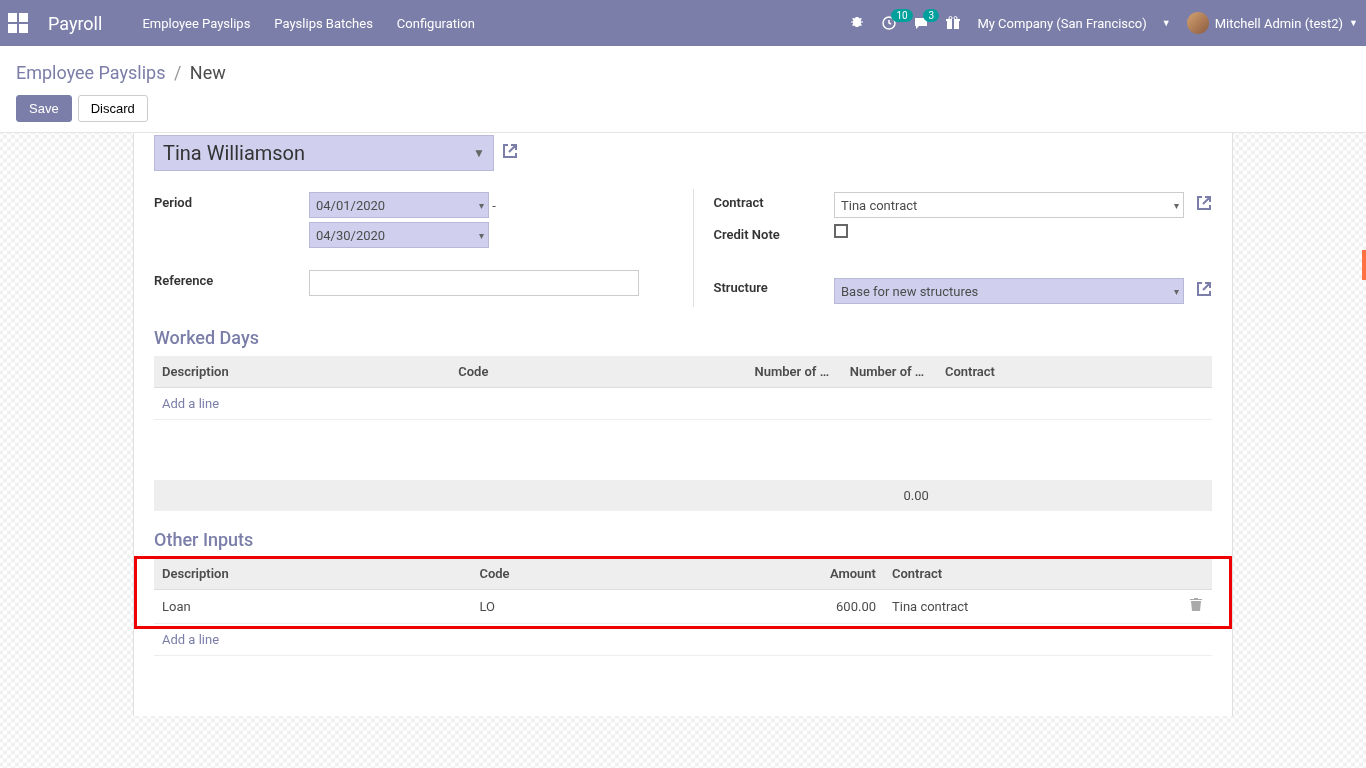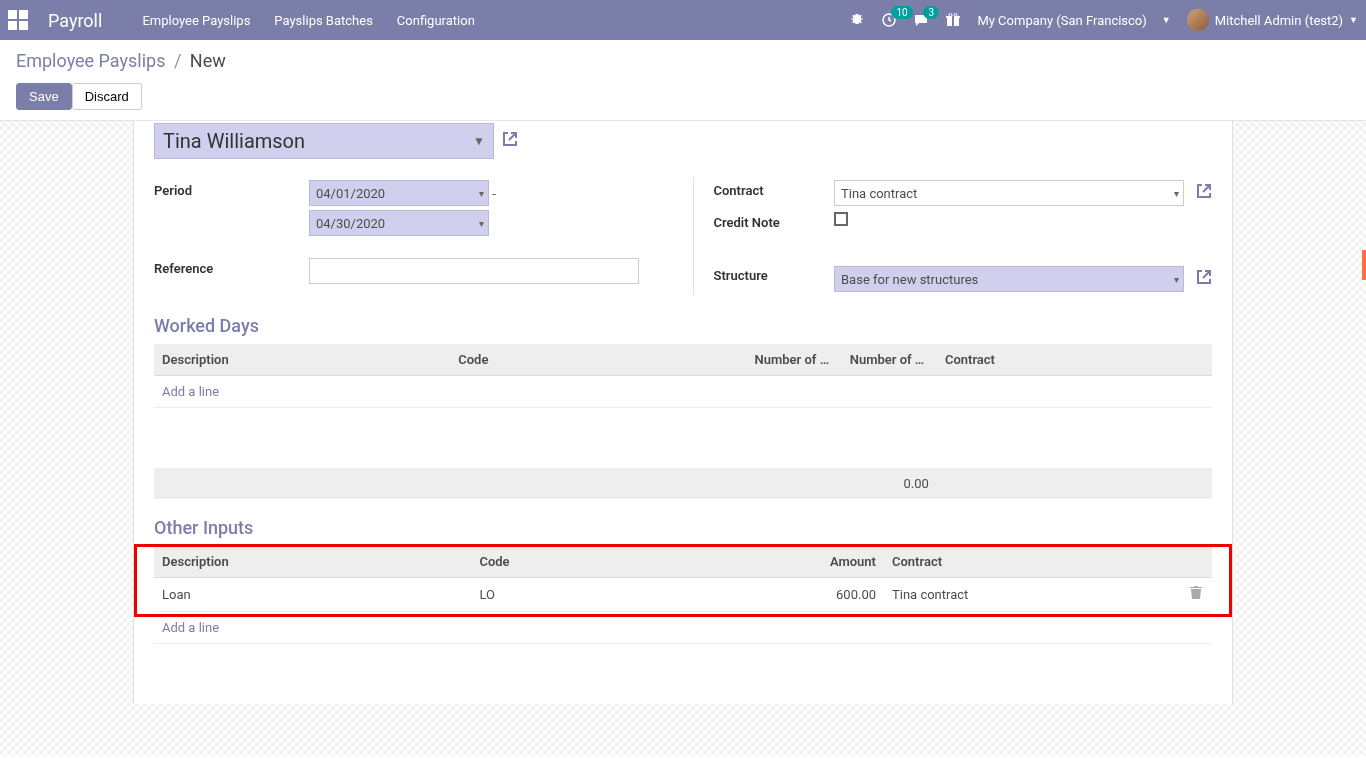--- a/index.html
+++ b/index.html
@@ -1,34 +1,34 @@
 <!DOCTYPE html>
 <html><head>
 <meta charset="utf-8">
 <style>
 * { box-sizing: border-box; margin: 0; padding: 0; }
 body { font-family: -apple-system, BlinkMacSystemFont, "Segoe UI", Roboto, "Helvetica Neue", Arial, sans-serif; font-size: 13px; color: #4c4c4c; background: #fff; }
-.topbar { background: #7b7ea8; color: #fff; height: 40px; display: flex; align-items: center; padding: 0 8px; }
+.topbar { background: #7b7ea8; color: #fff; height: 46px; display: flex; align-items: center; padding: 0 8px; }
 .apps-icon { width: 20px; height: 20px; display: grid; grid-template-columns: 1fr 1fr; grid-template-rows: 1fr 1fr; gap: 2px; margin-right: 20px; cursor: pointer; }
 .apps-icon div { background: #fff; }
 .app-name { font-size: 18px; font-weight: 400; margin-right: 40px; }
 .nav-menu { display: flex; gap: 24px; }
 .nav-menu a { color: #fff; text-decoration: none; font-size: 13px; }
 .topbar-right { margin-left: auto; display: flex; align-items: center; gap: 16px; }
 .tray-icon { position: relative; cursor: pointer; display: flex; align-items: center; }
 .badge { position: absolute; top: -6px; left: 10px; background: #00a09d; color: #fff; font-size: 10px; padding: 1px 5px; border-radius: 8px; }
 .company-name { cursor: pointer; font-size: 13px; display: flex; align-items: center; gap: 15px; }
 .user-menu { display: flex; align-items: center; gap: 6px; cursor: pointer; }
 .avatar { width: 22px; height: 22px; border-radius: 50%; background: linear-gradient(135deg, #d4a373, #8b5a3c); }
 .caret { font-size: 9px; }
-.control-panel { padding: 10px 16px 0; border-bottom: 1px solid #e5e5e5; }
+.control-panel { padding: 16px 16px 0; border-bottom: 1px solid #e5e5e5; }
 .breadcrumb { font-size: 18px; color: #4c4c4c; margin-bottom: 12px; }
 .breadcrumb a { color: #7b7ea8; text-decoration: none; }
 .breadcrumb .sep { color: #999; margin: 0 4px; }
-.btn-row { display: flex; padding-bottom: 10px; }
+.btn-row { display: flex; gap: 6px; padding-bottom: 10px; }
 .btn { padding: 5px 12px; font-size: 13px; border: 1px solid #ccc; background: #fff; cursor: pointer; border-radius: 3px; }
 .btn-primary { background: #7b7ea8; color: #fff; border-color: #7b7ea8; }
 .content-bg { background: repeating-conic-gradient(#f0f0f0 0% 25%, #fff 0% 50%) 50% / 8px 8px; min-height: calc(100vh - 133px); padding: 0; position: relative; }
 .form-sheet { background: #fff; margin: 0 auto; max-width: 1100px; padding: 0 20px 20px; border-left: 1px solid #e0e0e0; border-right: 1px solid #e0e0e0; }
 .employee-row { display: flex; align-items: center; gap: 8px; margin-bottom: 18px; padding-top: 2px; }
 .employee-select { width: 340px; height: 36px; background: #d0d0ee; border: 1px solid #b8b8d8; display: flex; align-items: center; padding: 0 8px; font-size: 20px; color: #333; position: relative; }
 .employee-select .caret2 { position: absolute; right: 8px; font-size: 12px; color: #666; }
 .ext-link { color: #7b7ea8; cursor: pointer; font-size: 16px; }
 .form-grid { display: flex; gap: 40px; margin-bottom: 20px; }
 .form-col { flex: 1; display: table; }

